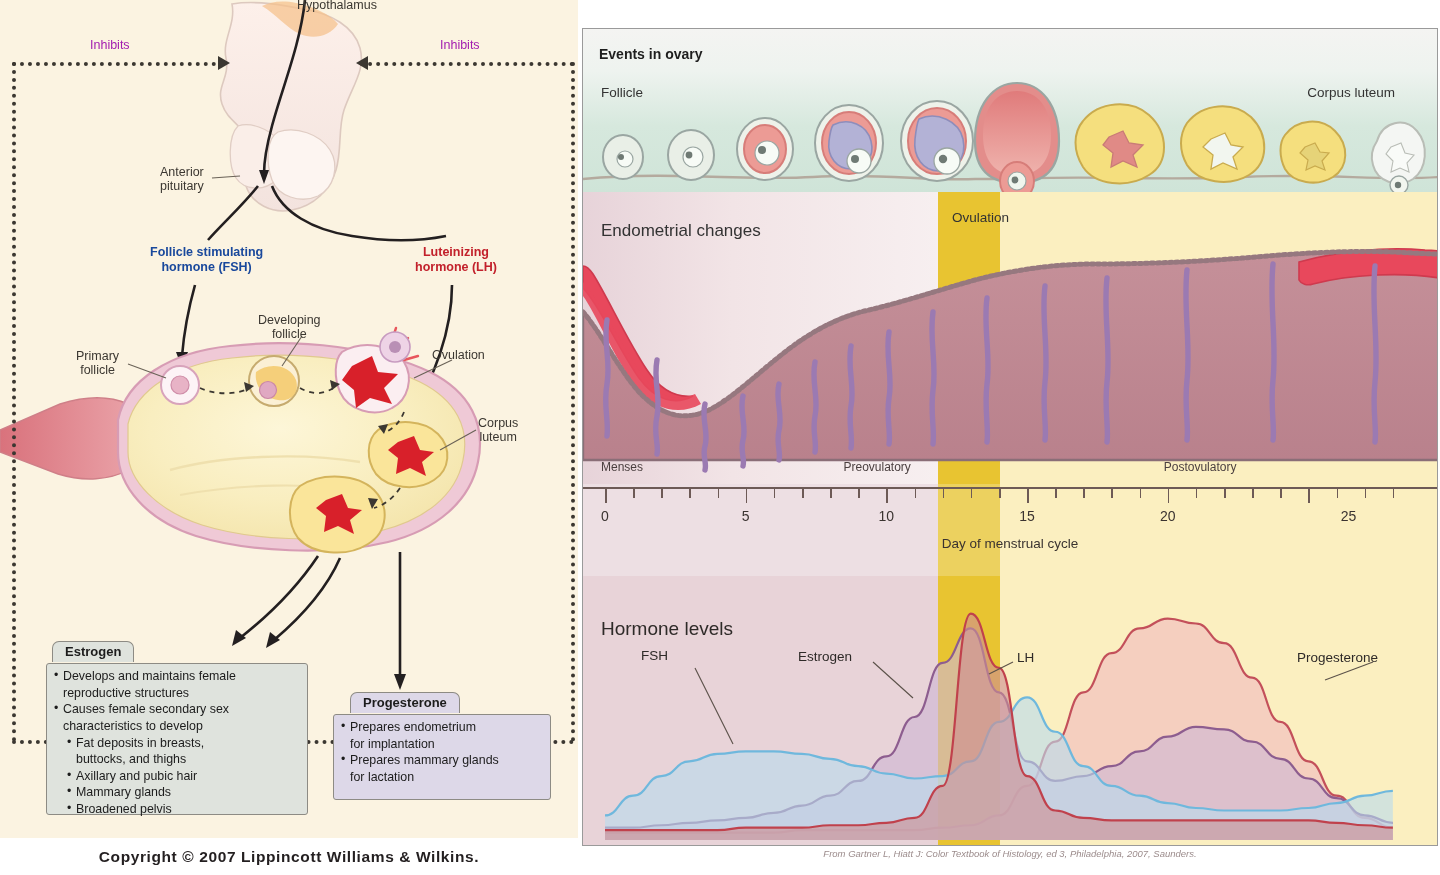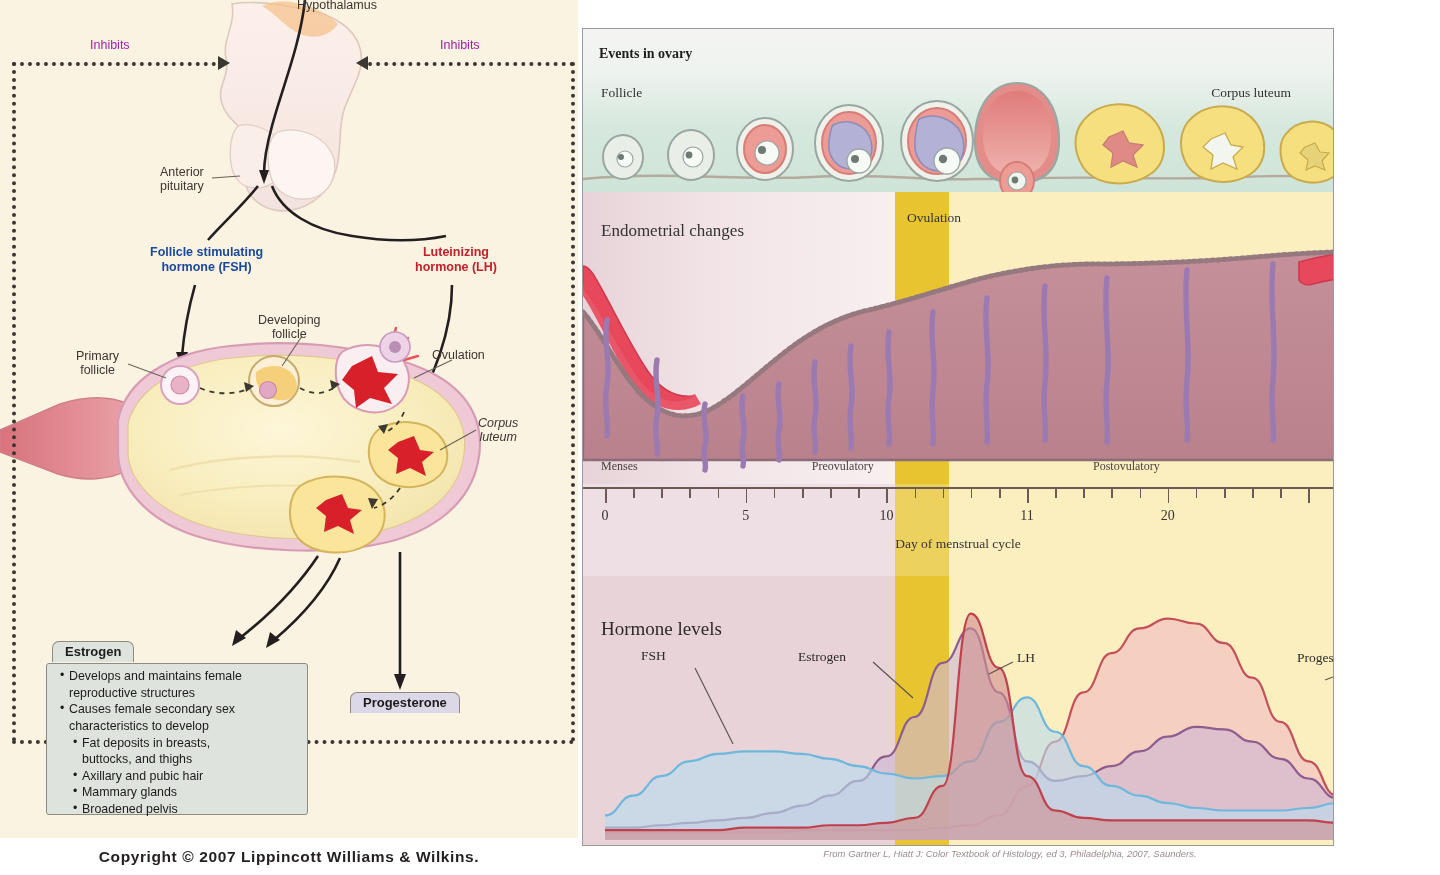--- a/index.html
+++ b/index.html
@@ -108,21 +108,20 @@
     border: 1.6px solid #8d8b84;
     border-bottom: none;
     border-radius: 7px 7px 0 0;
     padding: 2px 12px 3px 12px;
     font-size: 13px; font-weight: bold; color: #1c1c1c;
   }
   #estrogen-tab { left: 52px; top: 641px; background: #dfe3dd; }
   #estrogen-box {
     left: 46px; top: 663px; width: 262px; height: 152px;
     background: #dfe3dd;
-    padding-left: 6px;
   }
   #progesterone-tab { left: 350px; top: 692px; background: #ddd8e8; }
   #progesterone-box {
     left: 333px; top: 714px; width: 218px; height: 86px;
     background: #ddd8e8;
   }
   .bullet-list { padding: 5px 6px 0 7px; list-style: none; }
   .bullet-list li {
     font-size: 12.4px; color: #1c1c1c; line-height: 1.26;
     position: relative; padding-left: 9px; margin-bottom: 1px;
@@ -133,25 +132,24 @@
   .bullet-list li.sub { padding-left: 22px; }
   .bullet-list li.sub::before { left: 13px; }
   .bullet-list li.cont { padding-left: 9px; }
   .bullet-list li.cont::before { content: ""; }
   .bullet-list li.subcont { padding-left: 22px; }
   .bullet-list li.subcont::before { content: ""; }
 
   
   #right-panel {
     position: absolute; left: 582px; top: 28px;
-    width: 752px; height: 818px;
+    width: 856px; height: 818px;
     border: 1.5px solid #9a9a9a;
     background: #fca5a5;
     overflow: hidden;
-    font-family: Liberation Serif, serif;
   }
   #ovary-band {
     position: absolute; left: 0; top: 0; width: 100%; height: 163px;
     background: linear-gradient(#f4f4f2 0%, #eef3ef 26%, #d6e8dd 60%, #cfe4d8 100%);
   }
   #events-in-ovary {
     position: absolute; left: 16px; top: 17px;
     font-size: 14px; font-weight: bold; color: #1e1e1e;
   }
   #follicle-label {
@@ -389,21 +387,21 @@
   <div class="inhibits-label" id="inhibits-right">Inhibits</div>
 
   <div class="anat-label" id="lbl-hypothalamus">Hypothalamus</div>
   <div class="anat-label" id="lbl-anterior-pituitary" style="white-space:pre-line;">Anterior
 pituitary</div>
   <div class="anat-label" id="lbl-primary-follicle" style="white-space:pre-line;">Primary
 follicle</div>
   <div class="anat-label" id="lbl-developing-follicle" style="white-space:pre-line;">Developing
 follicle</div>
   <div class="anat-label" id="lbl-ovulation-left">Ovulation</div>
-  <div class="anat-label" id="lbl-corpus-luteum-left" style="white-space:pre-line;font-style:italic;">Corpus
+  <div class="anat-label" id="lbl-corpus-luteum-left" style="white-space:pre-line;">Corpus
 luteum</div>
 
   <div class="hormone-label" id="lbl-fsh" style="white-space:pre-line;">Follicle stimulating
 hormone (FSH)</div>
   <div class="hormone-label" id="lbl-lh" style="white-space:pre-line;">Luteinizing
 hormone (LH)</div>
 
   <div class="info-tab" id="estrogen-tab">Estrogen</div>
   <div class="info-box" id="estrogen-box">
     <ul class="bullet-list" id="estrogen-list">
@@ -413,20 +411,28 @@
         <li class="cont">characteristics to develop</li>
         <li class="sub">Fat deposits in breasts,</li>
         <li class="subcont">buttocks, and thighs</li>
         <li class="sub">Axillary and pubic hair</li>
         <li class="sub">Mammary glands</li>
         <li class="sub">Broadened pelvis</li>
       </ul>
   </div>
 
   <div class="info-tab" id="progesterone-tab">Progesterone</div>
+  <div class="info-box" id="progesterone-box">
+    <ul class="bullet-list" id="progesterone-list">
+        <li class="">Prepares endometrium</li>
+        <li class="cont">for implantation</li>
+        <li class="">Prepares mammary glands</li>
+        <li class="cont">for lactation</li>
+      </ul>
+  </div>
 </div>
 
 <div id="copyright-bar">
   <span id="copyright-text">Copyright © 2007  Lippincott Williams &amp; Wilkins.</span>
 </div>
 
 <div id="right-panel">
 
   <div id="ovary-band">
     <div id="events-in-ovary">Events in ovary</div>
@@ -613,21 +619,21 @@
         <div class="tick minor" style="left: 641.034px;"></div>
         <div class="tick minor" style="left: 669.172px;"></div>
         <div class="tick minor" style="left: 697.31px;"></div>
         <div class="tick major" style="left: 725.448px;"></div>
         <div class="tick minor" style="left: 753.586px;"></div>
         <div class="tick minor" style="left: 781.724px;"></div>
         <div class="tick minor" style="left: 809.862px;"></div>
         <div class="tick-label" style="left: 22px;">0</div>
         <div class="tick-label" style="left: 162.69px;">5</div>
         <div class="tick-label" style="left: 303.379px;">10</div>
-        <div class="tick-label" style="left: 444.069px;">11</div>
+        <div class="tick-label" style="left: 444.069px;">15</div>
         <div class="tick-label" style="left: 584.759px;">20</div>
         <div class="tick-label" style="left: 725.448px; margin-left: 40px;">25</div>
       </div>
     <div id="axis-title">Day of menstrual cycle</div>
   </div>
 
   <div id="hormone-band">
     <div class="horm-bg" id="hbg-1"></div>
     <div class="horm-bg" id="hbg-2"></div>
     <div class="horm-bg" id="hbg-3"></div>

